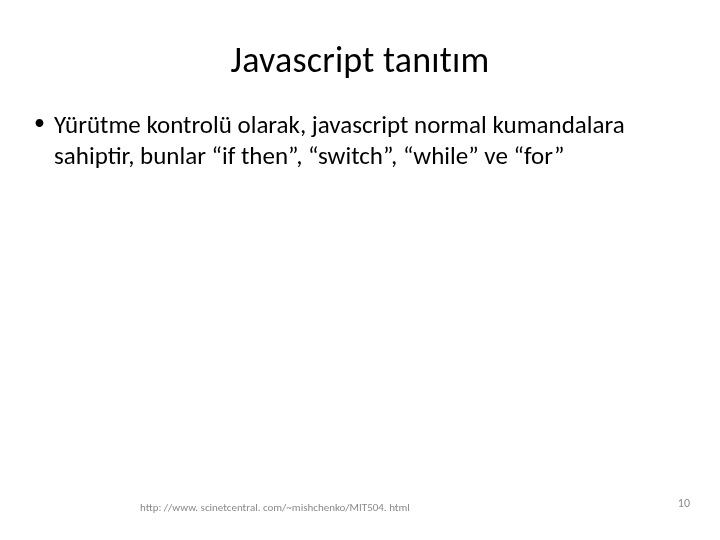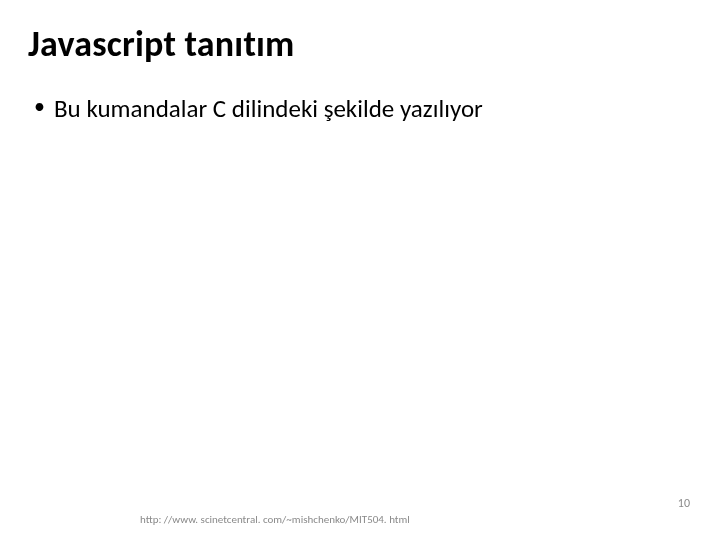--- a/index.html
+++ b/index.html
@@ -12,24 +12,24 @@
     position: relative;
     overflow: hidden;
   }
   .slide {
     width: 100%;
     height: 100%;
     padding: 18px 28px 0 28px;
     position: relative;
   }
   .title {
-    text-align: left;
+    text-align: center;
     font-size: 36px;
-    font-weight: 700;
-    margin-top: 4px;
+    font-weight: 400;
+    margin-top: 20px;
     margin-bottom: 28px;
     letter-spacing: 0.2px;
   }
   ul.bullets {
     list-style: none;
     padding-left: 0;
   }
   ul.bullets li {
     position: relative;
     padding-left: 26px;
@@ -48,39 +48,39 @@
   .footer {
     position: absolute;
     bottom: 14px;
     left: 0;
     width: 100%;
     padding: 0 28px 0 0;
   }
   .footer-url {
     position: absolute;
     left: 140px;
-    bottom: 0;
+    bottom: 12px;
     font-size: 11px;
     color: #8a8a8a;
   }
   .page-num {
     position: absolute;
     right: 30px;
     bottom: 16px;
     font-size: 12px;
     color: #8a8a8a;
   }
 </style>
 </head>
 <body>
 
 <div class="slide">
   <h1 class="title">Javascript tanıtım</h1>
 
   <ul class="bullets">
-    <li>Bu kumandalar C dilindeki şekilde yazılıyor</li>
+    <li>Yürütme kontrolü olarak, javascript normal kumandalara sahiptir, bunlar “if then”, “switch”, “while” ve “for”</li>
   </ul>
 
   <div class="footer">
     <div class="footer-url">http: //www. scinetcentral. com/~mishchenko/MIT504. html</div>
     <div class="page-num">10</div>
   </div>
 </div>
 
 </body></html>

